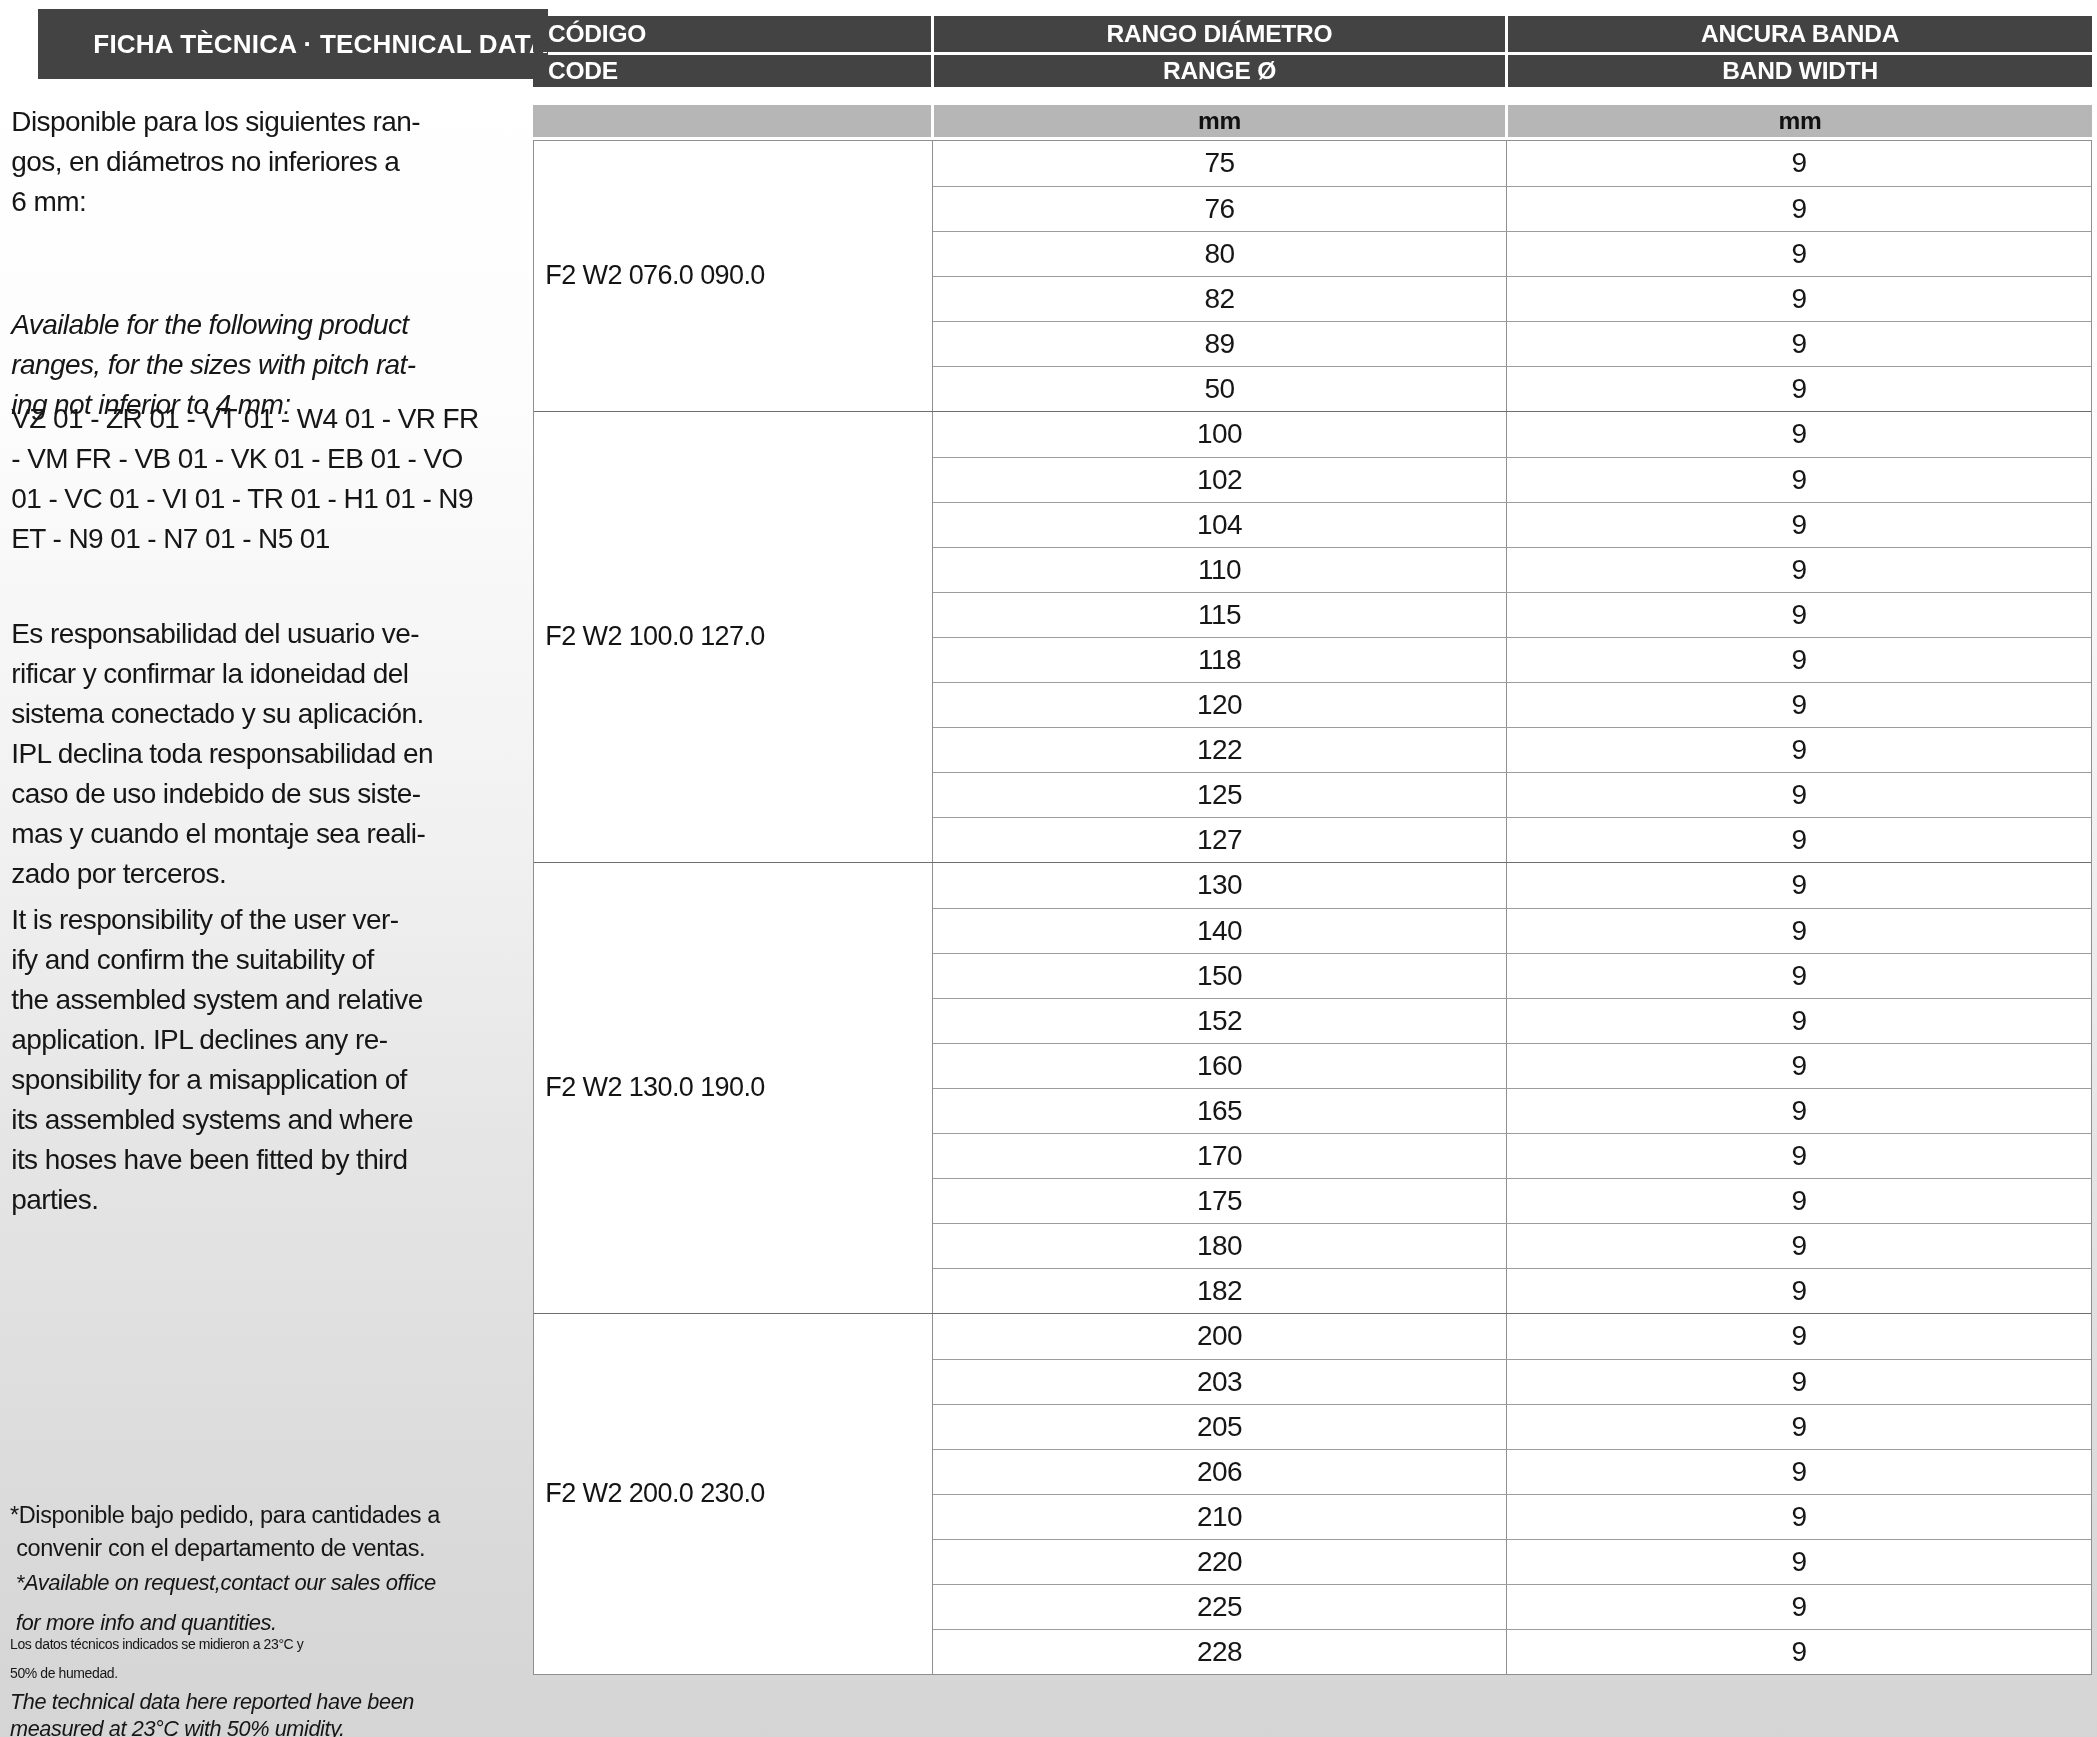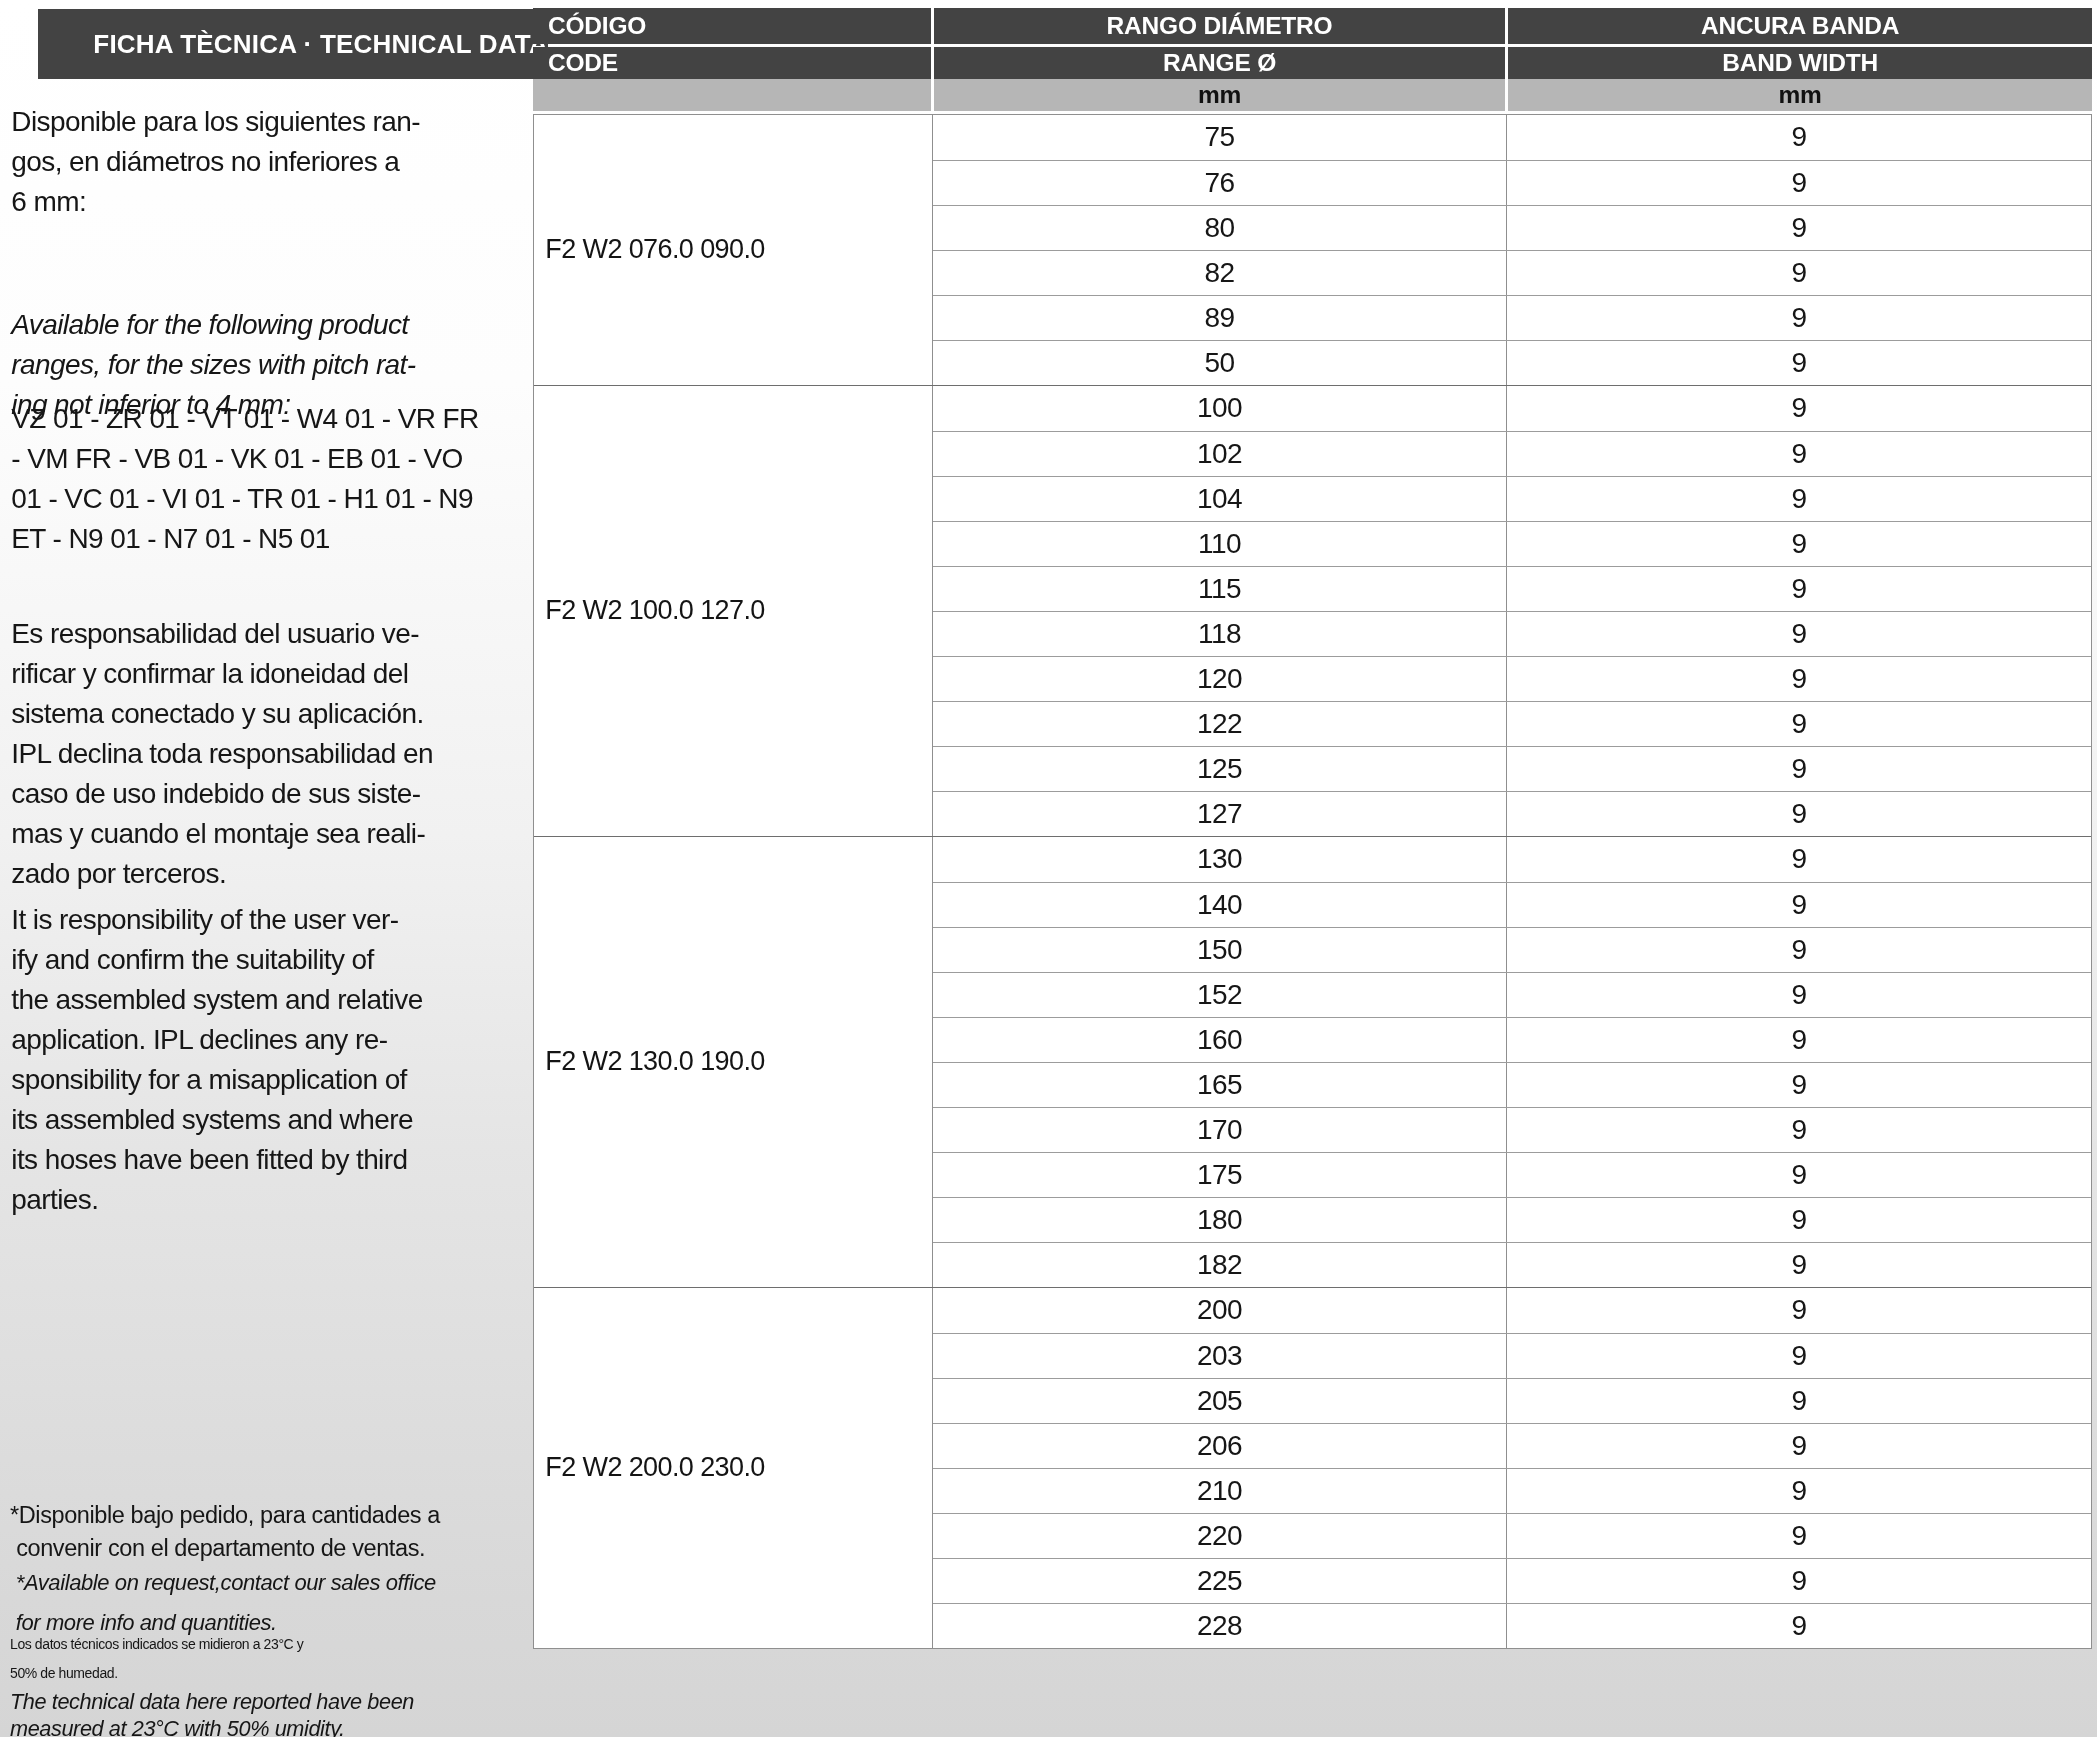--- a/index.html
+++ b/index.html
@@ -30,24 +30,24 @@
   .p-discl-en   { top:900px; }
   .footnote {
     position:absolute; left:10px; width:520px;
     white-space:pre-wrap; color:#161616; letter-spacing:-0.4px;
   }
   .fn-req-es  { top:1499px; font-size:23.5px; line-height:33px; }
   .fn-req-en  { top:1563px; font-size:22px; line-height:40px; }
   .fn-meas-es { top:1630px; font-size:14px; line-height:29px; }
   .fn-meas-en { top:1688px; font-size:21.7px; line-height:27px; }
   
-  .dtable { position:absolute; left:533px; top:8px; width:1559px; }
+  .dtable { position:absolute; left:533px; top:16px; width:1559px; }
   .hrow { display:flex; width:1559px; }
   .hrow-1 { height:36px; margin-bottom:2.8px; }
-  .hrow-2 { height:32px; margin-bottom:0; }
+  .hrow-2 { height:32px; margin-bottom:18px; }
   .hrow-unit { height:32px; margin-bottom:2.8px; }
   .hcell {
     background:#434343; color:#ffffff; font-weight:bold; font-size:24.5px;
     letter-spacing:-0.2px; display:flex; align-items:center; justify-content:center;
   }
   .hcell-1 { width:398px; margin-right:2.8px; justify-content:flex-start; padding-left:15px; }
   .hcell-2 { width:572px; margin-right:2.8px; }
   .hcell-3 { width:584px; }
   .ucell { background:#b6b6b6; color:#111111; }
   .tbody {

